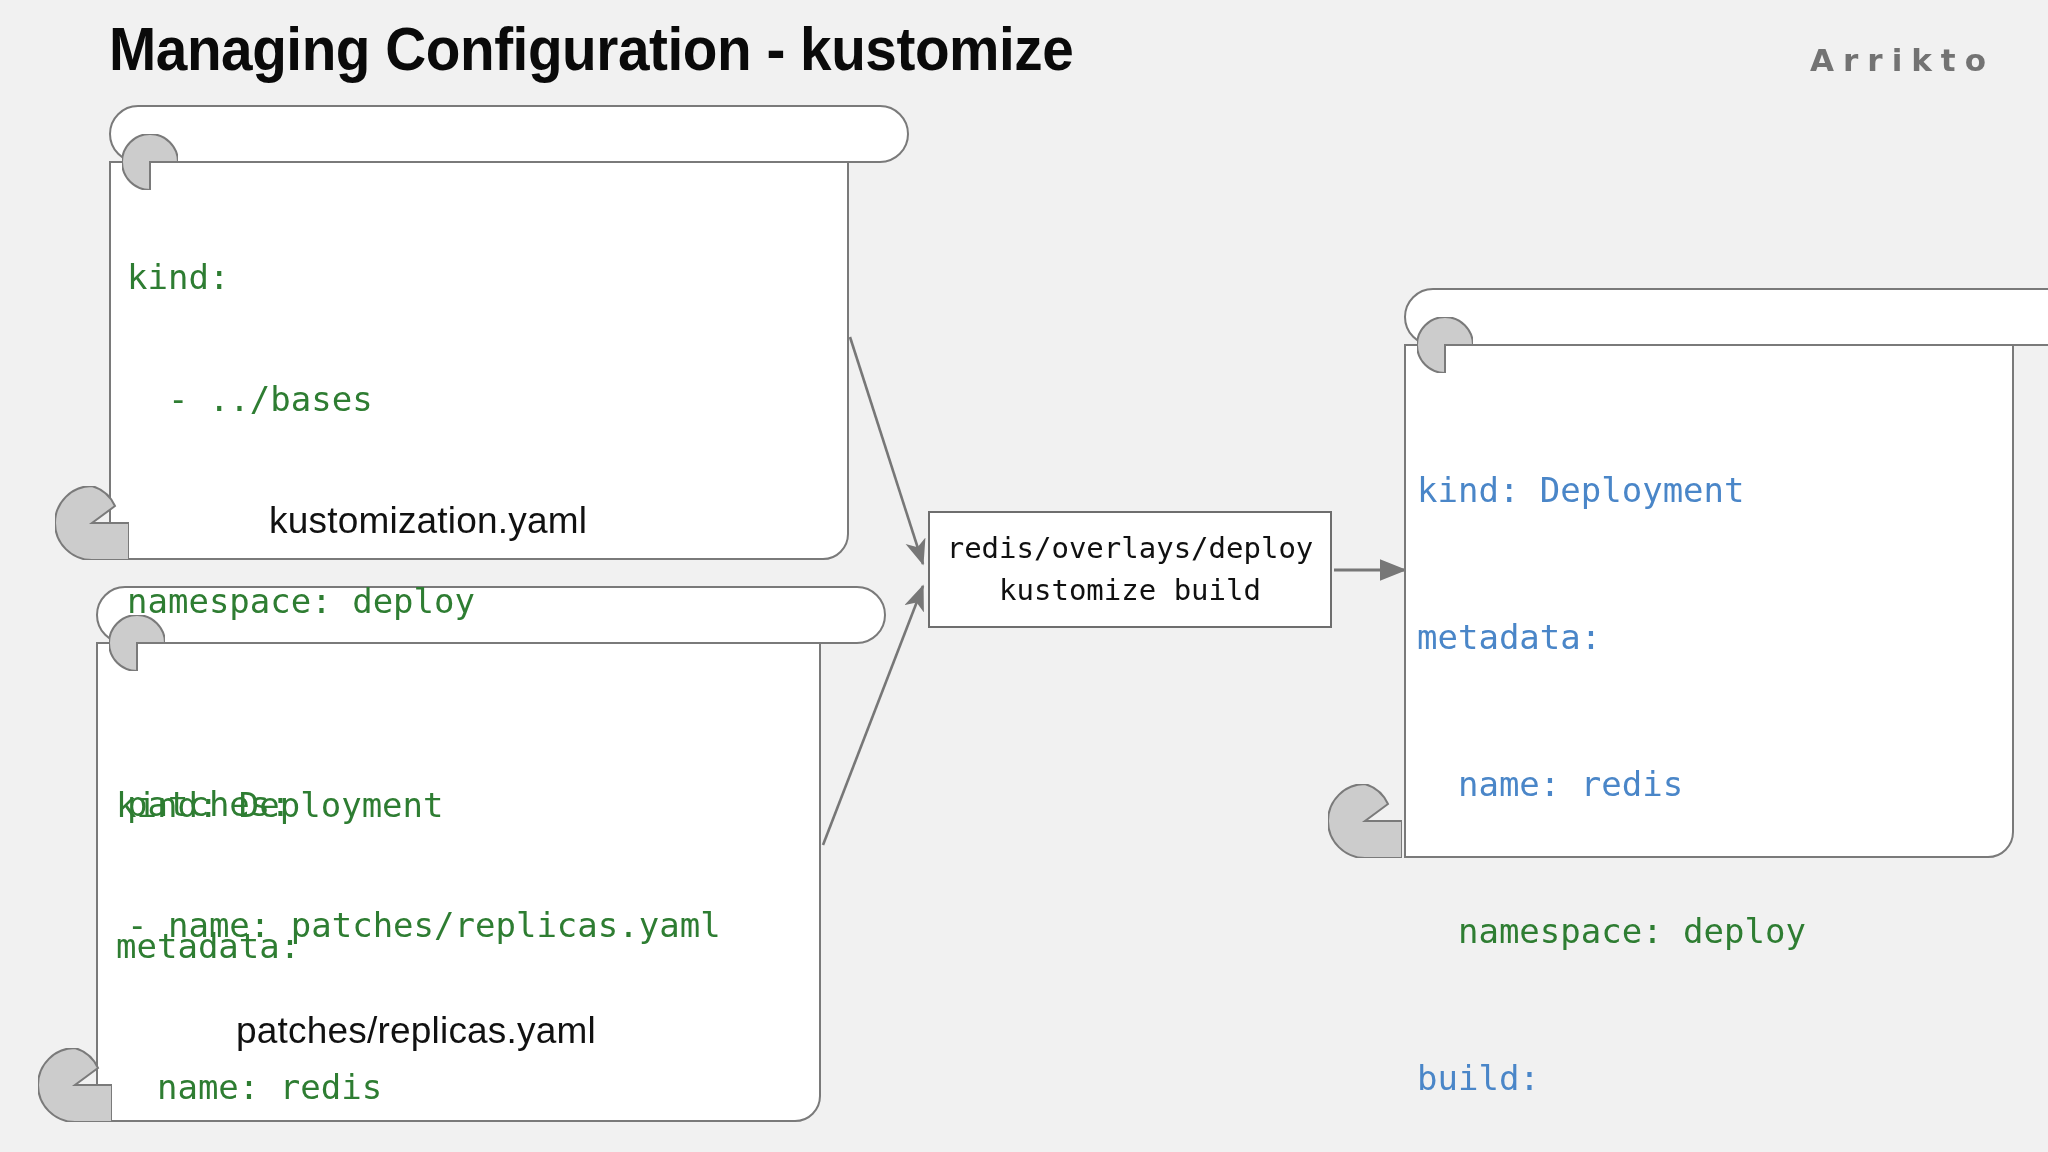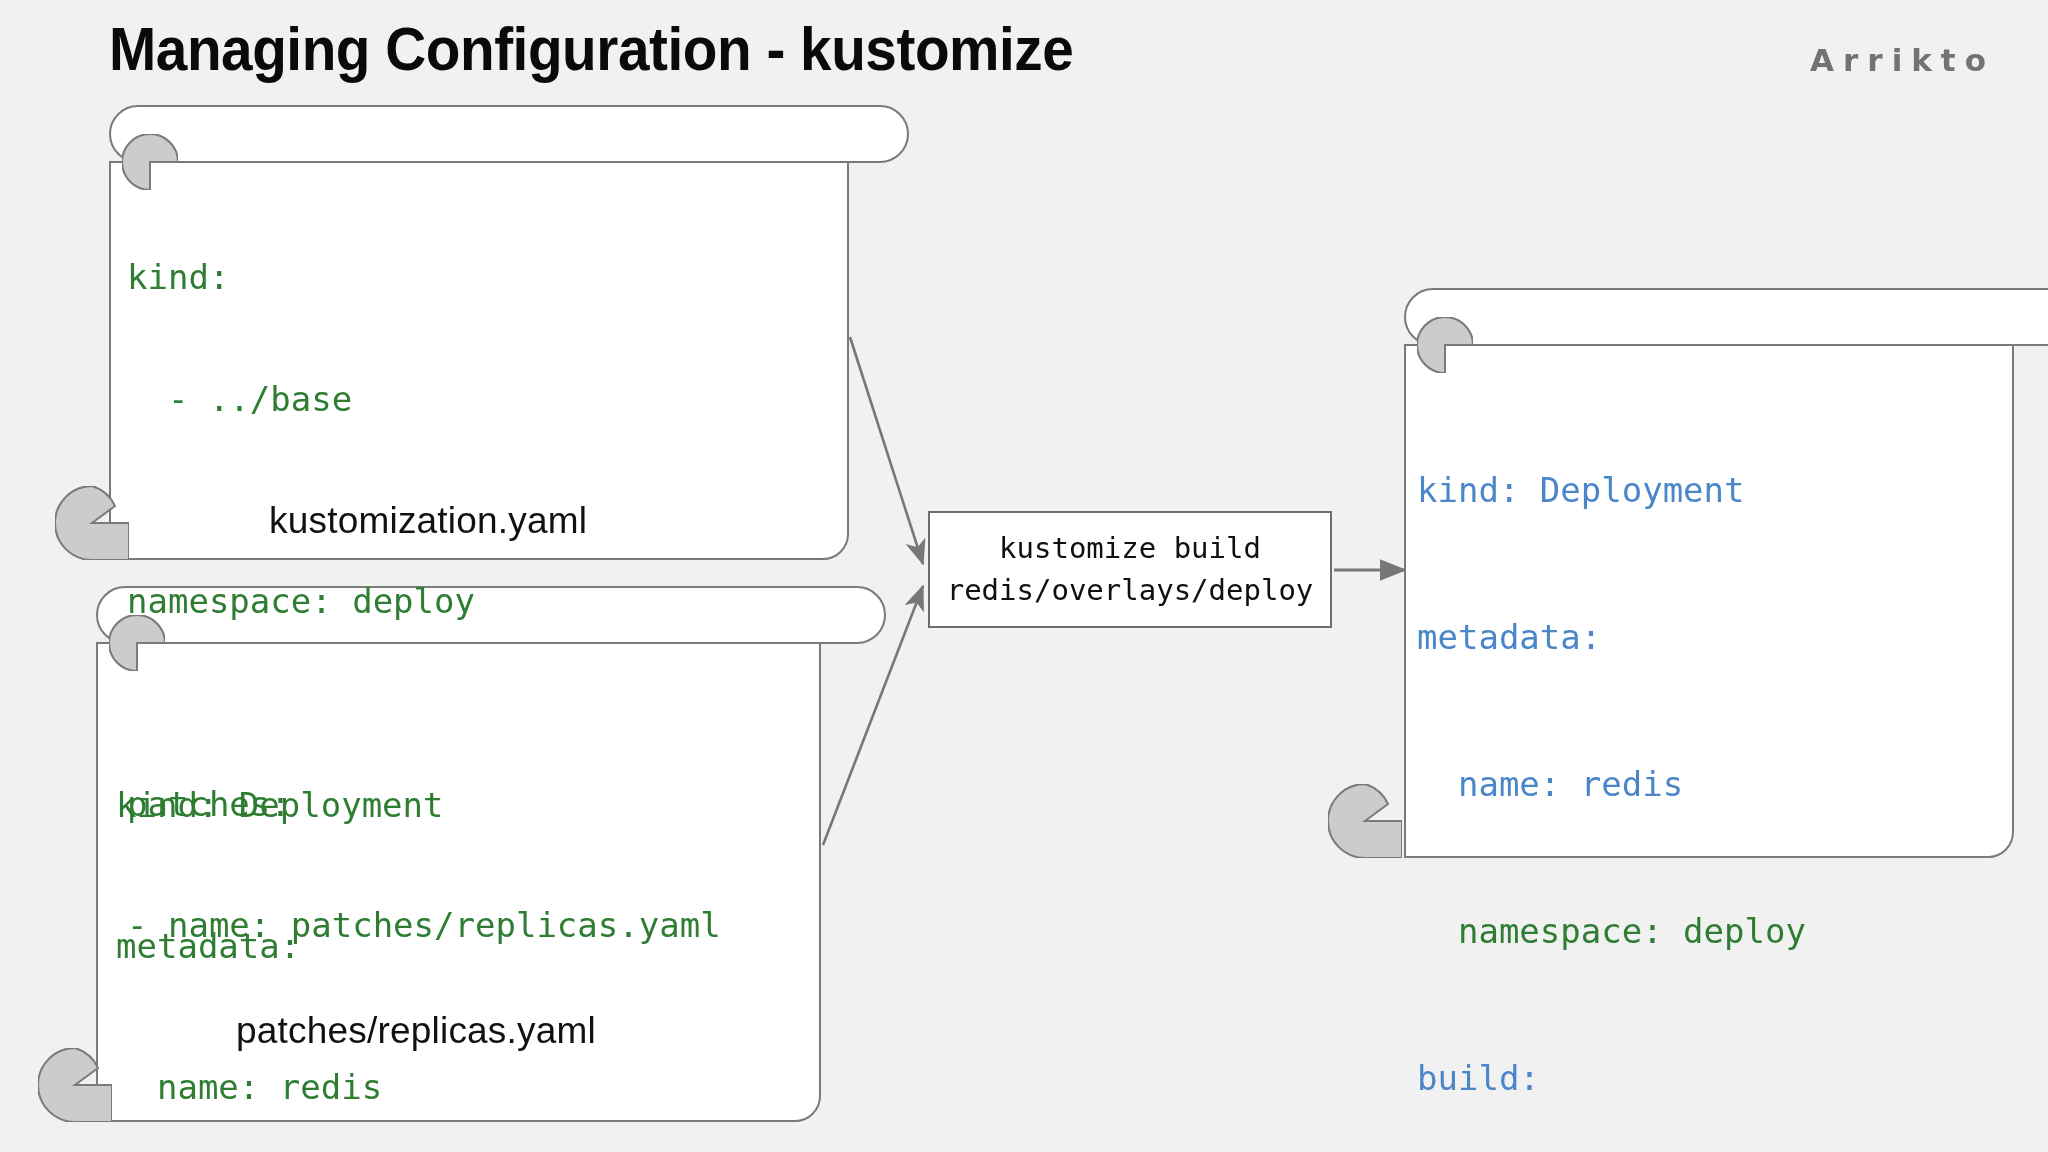--- a/index.html
+++ b/index.html
@@ -194,21 +194,21 @@
 
     <div class="body" style="top:56px; width:740px; height:399px;"></div>
 
     <svg class="curl-bottom" style="left:-54px; top:381px;" viewBox="0 0 74 74" xmlns="http://www.w3.org/2000/svg">
       <path d="M37,0 A37,37 0 1,0 37,74 L74,74 L74,37 L37,37 L60,20 A37,37 0 0,0 37,0 Z" fill="#cccccc" stroke="#7a7a7a" stroke-width="2"></path>
     </svg>
   </div>
 
   <div class="code" id="code-kustomization" style="left:104px; top:176px; font-size:34px; line-height:40.5px;">
     <span class="ln g">kind:</span>
-    <span class="ln g">  - ../base</span>
+    <span class="ln g">  - ../bases</span>
     <span class="ln g"></span>
     <span class="ln g">namespace: deploy</span>
     <span class="ln g"></span>
     <span class="ln g">patches:</span>
     <span class="ln g">- name: patches/replicas.yaml</span>
   </div>
 
   <div class="caption" style="left:246px; top:500px;">kustomization.yaml</div>
 
   <div class="doc" id="doc-patch" style="left:73px; top:586px; width:790px; height:536px;">
@@ -232,22 +232,22 @@
     <span class="ln g">  name: redis</span>
     
     
     
     
   </div>
 
   <div class="caption" style="left:213px; top:1010px;">patches/replicas.yaml</div>
 
   <div id="cmd-box">
+    <div class="cmdline">redis/overlays/deploy</div>
     <div class="cmdline">kustomize build</div>
-    <div class="cmdline">redis/overlays/deploy</div>
   </div>
 
   <div class="doc" id="doc-output" style="left:1381px; top:288px; width:700px; height:570px;">
 
     <div class="roll" style="width:700px;"></div>
 
     <svg class="curl-top" viewBox="0 0 56 56" xmlns="http://www.w3.org/2000/svg">
       <path d="M28,0 A28,28 0 1,0 28,56 L28,28 L56,28 A28,28 0 0,0 28,0 Z" fill="#cccccc" stroke="#7a7a7a" stroke-width="2"></path>
     </svg>
 

